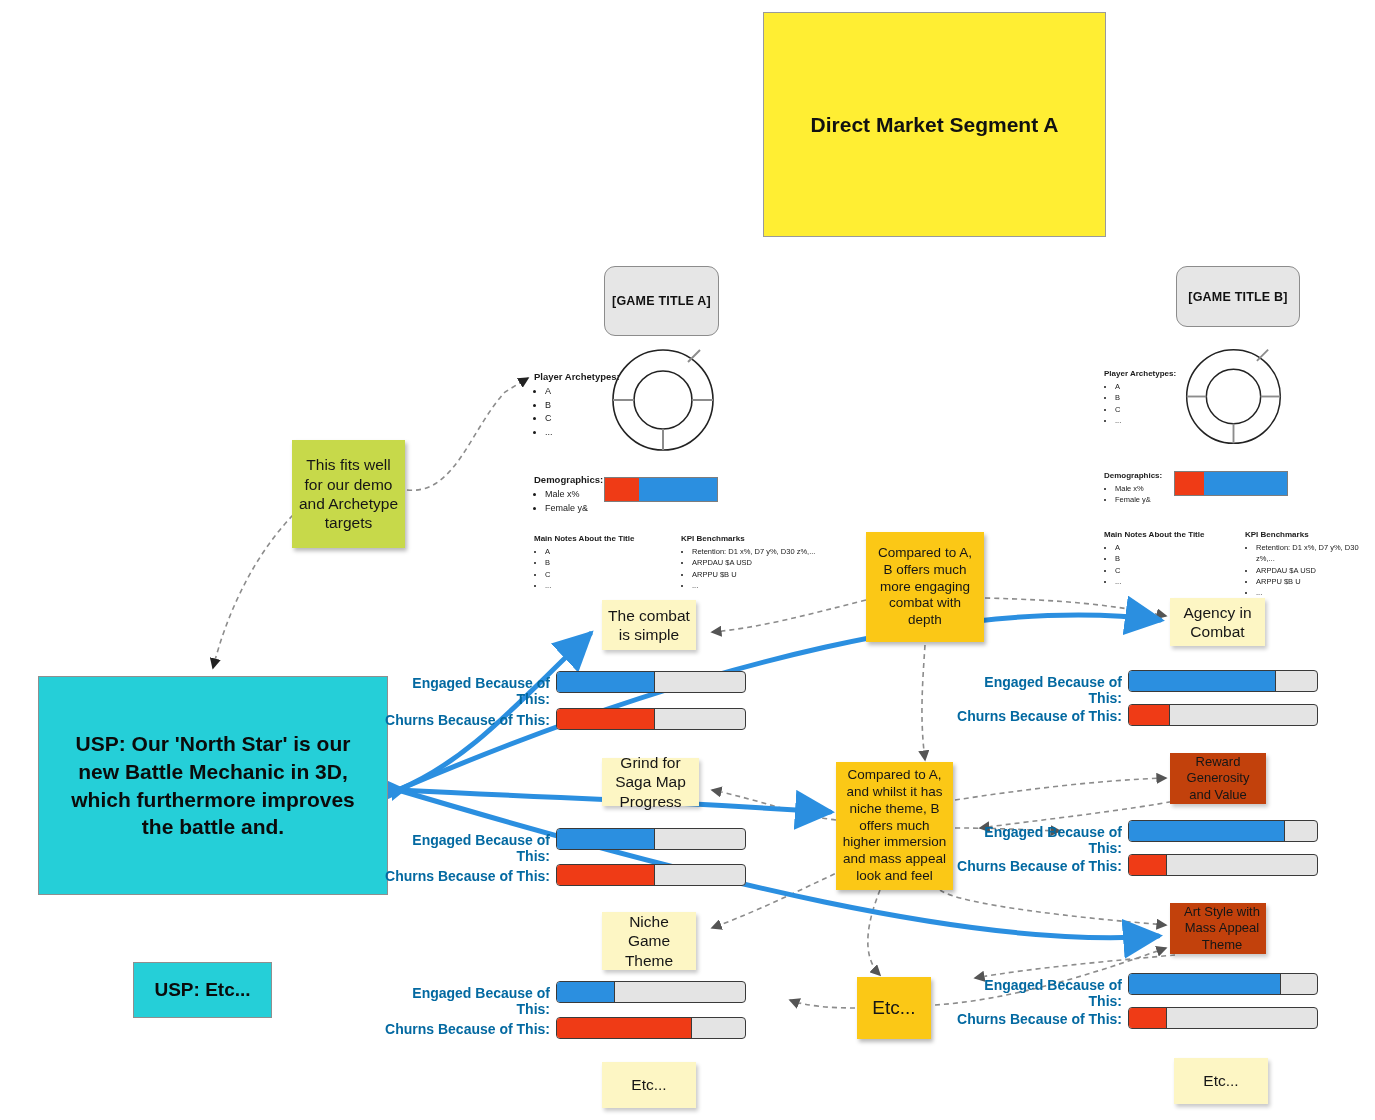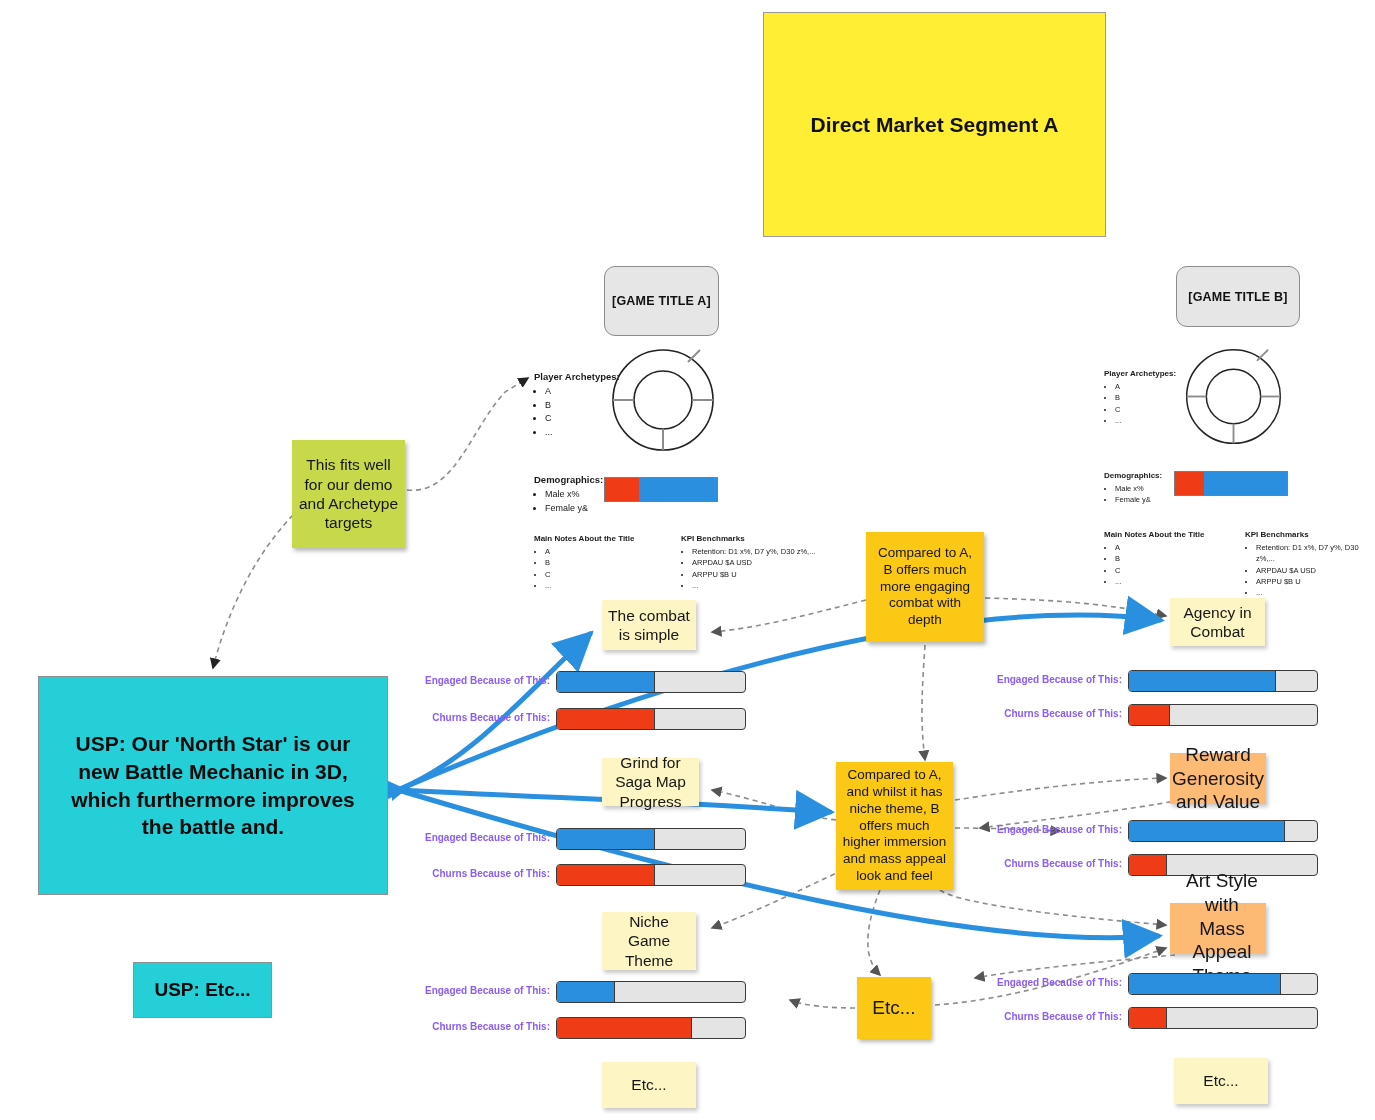--- a/index.html
+++ b/index.html
@@ -25,34 +25,34 @@
   .note{position:absolute;box-sizing:border-box;display:flex;align-items:center;
         justify-content:center;text-align:center;line-height:1.25;}
   .note-green{background:#c7d94a;font-size:15.5px;color:#161616;
               box-shadow:2px 3px 4px rgba(0,0,0,.28);padding:6px;}
   .note-gold{background:#fbc816;font-size:13.5px;color:#161616;
              box-shadow:2px 3px 4px rgba(0,0,0,.28);padding:6px;}
   .note-etc{background:#fbc816;font-size:19px;color:#161616;
             box-shadow:2px 3px 4px rgba(0,0,0,.28);}
   .note-pale{background:#fdf6c4;font-size:15.5px;color:#161616;
              box-shadow:2px 3px 4px rgba(0,0,0,.22);padding:4px;}
-  .note-pale-sm{background:#fdba74;font-size:19px;color:#161616;
+  .note-pale-sm{background:#c2410c;font-size:13px;color:#161616;
              box-shadow:2px 3px 4px rgba(0,0,0,.22);padding:4px;}
 
   
   .info{position:absolute;font-size:8px;line-height:1.5;color:#1a1a1a;}
   .info .hd{font-weight:bold;font-size:8px;margin-bottom:1px;}
   .info ul{margin:0;padding-left:11px;list-style:disc;}
   .info li{margin:0;padding:0;font-size:7.5px;}
   .info.big{font-size:9.5px;}
   .info.big .hd{font-size:9.5px;}
   .info.big li{font-size:9px;}
 
   
-  .barlabel{position:absolute;font-weight:bold;font-size:10px;color:#8b5cf6;
+  .barlabel{position:absolute;font-weight:bold;font-size:14px;color:#0369a1;
             text-align:right;}
   .bartrack{position:absolute;box-sizing:border-box;height:22px;background:#e4e4e4;
             border:1.5px solid #3a3a3a;border-radius:4px;overflow:hidden;}
   .barfill{height:100%;box-sizing:border-box;}
   .barfill.blue{background:#2b8fe0;border-right:1.5px solid #3a3a3a;}
   .barfill.red{background:#ef3b16;border-right:1.5px solid #3a3a3a;}
 
   
   .demobar{position:absolute;box-sizing:border-box;height:25px;border:1.5px solid #7d7d7d;
            display:flex;overflow:hidden;}

